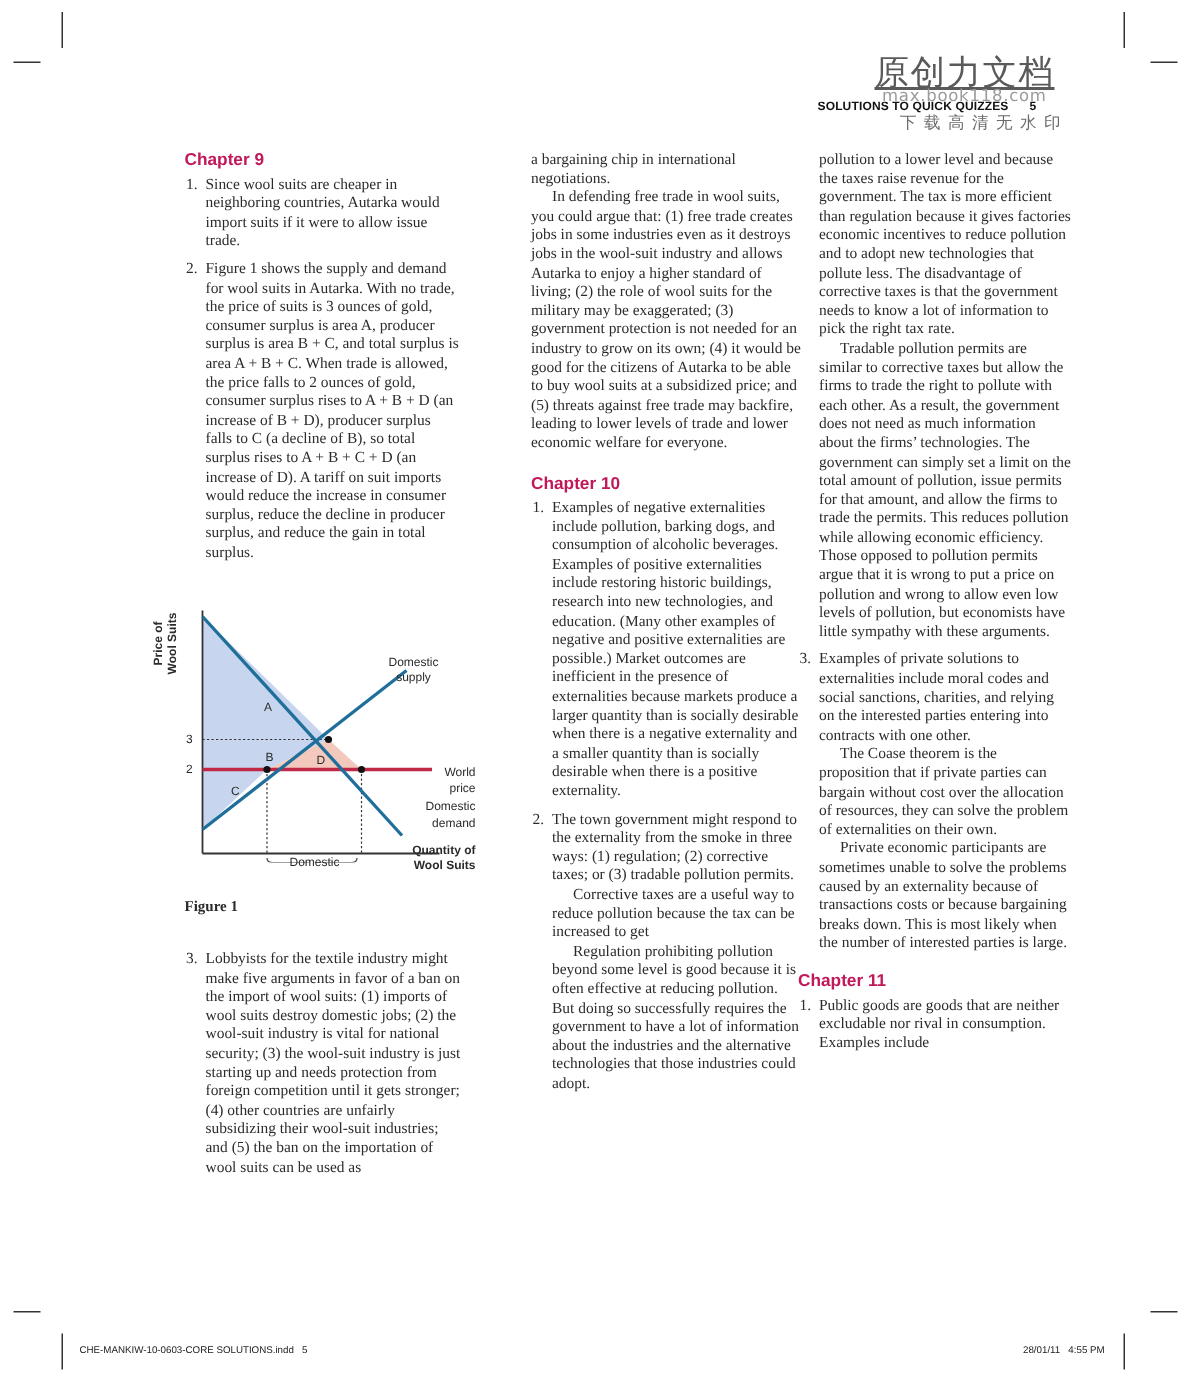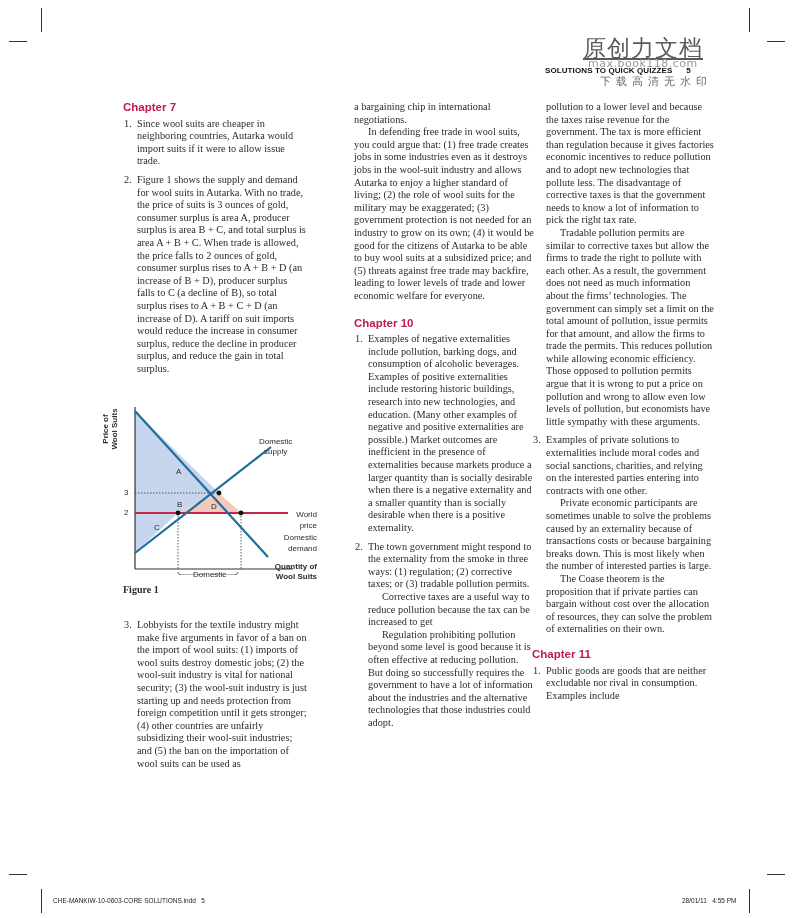--- a/index.html
+++ b/index.html
@@ -54,21 +54,21 @@
 
 <div class="wm-big">原创力文档</div>
 <div class="wm-url">max.book118.com</div>
 <div class="wm-small">下载高清无水印</div>
 
 <div class="running-head">
   <span>SOLUTIONS TO QUICK QUIZZES</span><span class="pg">5</span>
 </div>
 
 <div class="col col1">
-  <h2 class="chap">Chapter 7</h2>
+  <h2 class="chap">Chapter 9</h2>
   <div class="item">
     <span class="num">1.</span>
     <p>Since wool suits are cheaper in neighboring countries, Autarka would import suits if it were to allow issue trade.</p>
   </div>
   <div class="item">
     <span class="num">2.</span>
     <p>Figure 1 shows the supply and demand for wool suits in Autarka. With no trade, the price of suits is 3 ounces of gold, consumer surplus is area A, producer surplus is area B + C, and total surplus is area A + B + C. When trade is allowed, the price falls to 2 ounces of gold, consumer surplus rises to A + B + D (an increase of B + D), producer surplus falls to C (a decline of B), so total surplus rises to A + B + C + D (an increase of D). A tariff on suit imports would reduce the increase in consumer surplus, reduce the decline in producer surplus, and reduce the gain in total surplus.</p>
   </div>
 
   <div class="figure">
@@ -118,21 +118,21 @@
     <div style="position:absolute; left:150px; top:133px; font-family:'Liberation Sans',sans-serif; font-size:8px; line-height:11px; text-align:right; width:44px;">
       <div>Domestic</div>
       <div>demand</div>
     </div>
     <span style="position:absolute; left:70px; top:170px; font-family:'Liberation Sans',sans-serif; font-size:8px;">Domestic</span>
     <div style="position:absolute; left:138px; top:163px; width:56px; text-align:right; font-family:'Liberation Sans',sans-serif; font-weight:bold; font-size:8px; line-height:10px;">
       <div>Quantity of</div>
       <div>Wool Suits</div>
     </div>
   </div>
-  <div class="fig-caption" style="margin-top:9px;">Figure 1</div>
+  <div class="fig-caption" style="margin-top:24px;">Figure 1</div>
 
   <div class="item" style="margin-top:22px;">
     <span class="num">3.</span>
     <p id="c9i3-part1">Lobbyists for the textile industry might make five arguments in favor of a ban on the import of wool suits: (1) imports of wool suits destroy domestic jobs; (2) the wool-suit industry is vital for national security; (3) the wool-suit industry is just starting up and needs protection from foreign competition until it gets stronger; (4) other countries are unfairly subsidizing their wool-suit industries; and (5) the ban on the importation of wool suits can be used as</p>
   </div>
 </div>
 
 <div class="col col2">
   <p id="c9i3-part2">a bargaining chip in international negotiations.</p>
   <p class="indent">In defending free trade in wool suits, you could argue that: (1) free trade creates jobs in some industries even as it destroys jobs in the wool-suit industry and allows Autarka to enjoy a higher standard of living; (2) the role of wool suits for the military may be exaggerated; (3) government protection is not needed for an industry to grow on its own; (4) it would be good for the citizens of Autarka to be able to buy wool suits at a subsidized price; and (5) threats against free trade may backfire, leading to lower levels of trade and lower economic welfare for everyone.</p>
@@ -150,22 +150,22 @@
 </div>
 
 <div class="col col3">
   <div class="item" style="margin-bottom:6px;">
     <p id="c10i2-p3b">pollution to a lower level and because the taxes raise revenue for the government. The tax is more efficient than regulation because it gives factories economic incentives to reduce pollution and to adopt new technologies that pollute less. The disadvantage of corrective taxes is that the government needs to know a lot of information to pick the right tax rate.</p>
     <p class="indent">Tradable pollution permits are similar to corrective taxes but allow the firms to trade the right to pollute with each other. As a result, the government does not need as much information about the firms’ technologies. The government can simply set a limit on the total amount of pollution, issue permits for that amount, and allow the firms to trade the permits. This reduces pollution while allowing economic efficiency. Those opposed to pollution permits argue that it is wrong to put a price on pollution and wrong to allow even low levels of pollution, but economists have little sympathy with these arguments.</p>
   </div>
   <div class="item">
     <span class="num">3.</span>
     <p>Examples of private solutions to externalities include moral codes and social sanctions, charities, and relying on the interested parties entering into contracts with one other.</p>
+    <p class="indent">The Coase theorem is the proposition that if private parties can bargain without cost over the allocation of resources, they can solve the problem of externalities on their own.</p>
     <p class="indent">Private economic participants are sometimes unable to solve the problems caused by an externality because of transactions costs or because bargaining breaks down. This is most likely when the number of interested parties is large.</p>
-    <p class="indent">The Coase theorem is the proposition that if private parties can bargain without cost over the allocation of resources, they can solve the problem of externalities on their own.</p>
   </div>
   <h2 class="chap" style="margin-top:12px;">Chapter 11</h2>
   <div class="item">
     <span class="num">1.</span>
     <p>Public goods are goods that are neither excludable nor rival in consumption. Examples include</p>
   </div>
 </div>
 
 <div class="footer-left" style="white-space:pre;">CHE-MANKIW-10-0603-CORE SOLUTIONS.indd   5</div>
 <div class="footer-right" style="white-space:pre;">28/01/11   4:55 PM</div>

